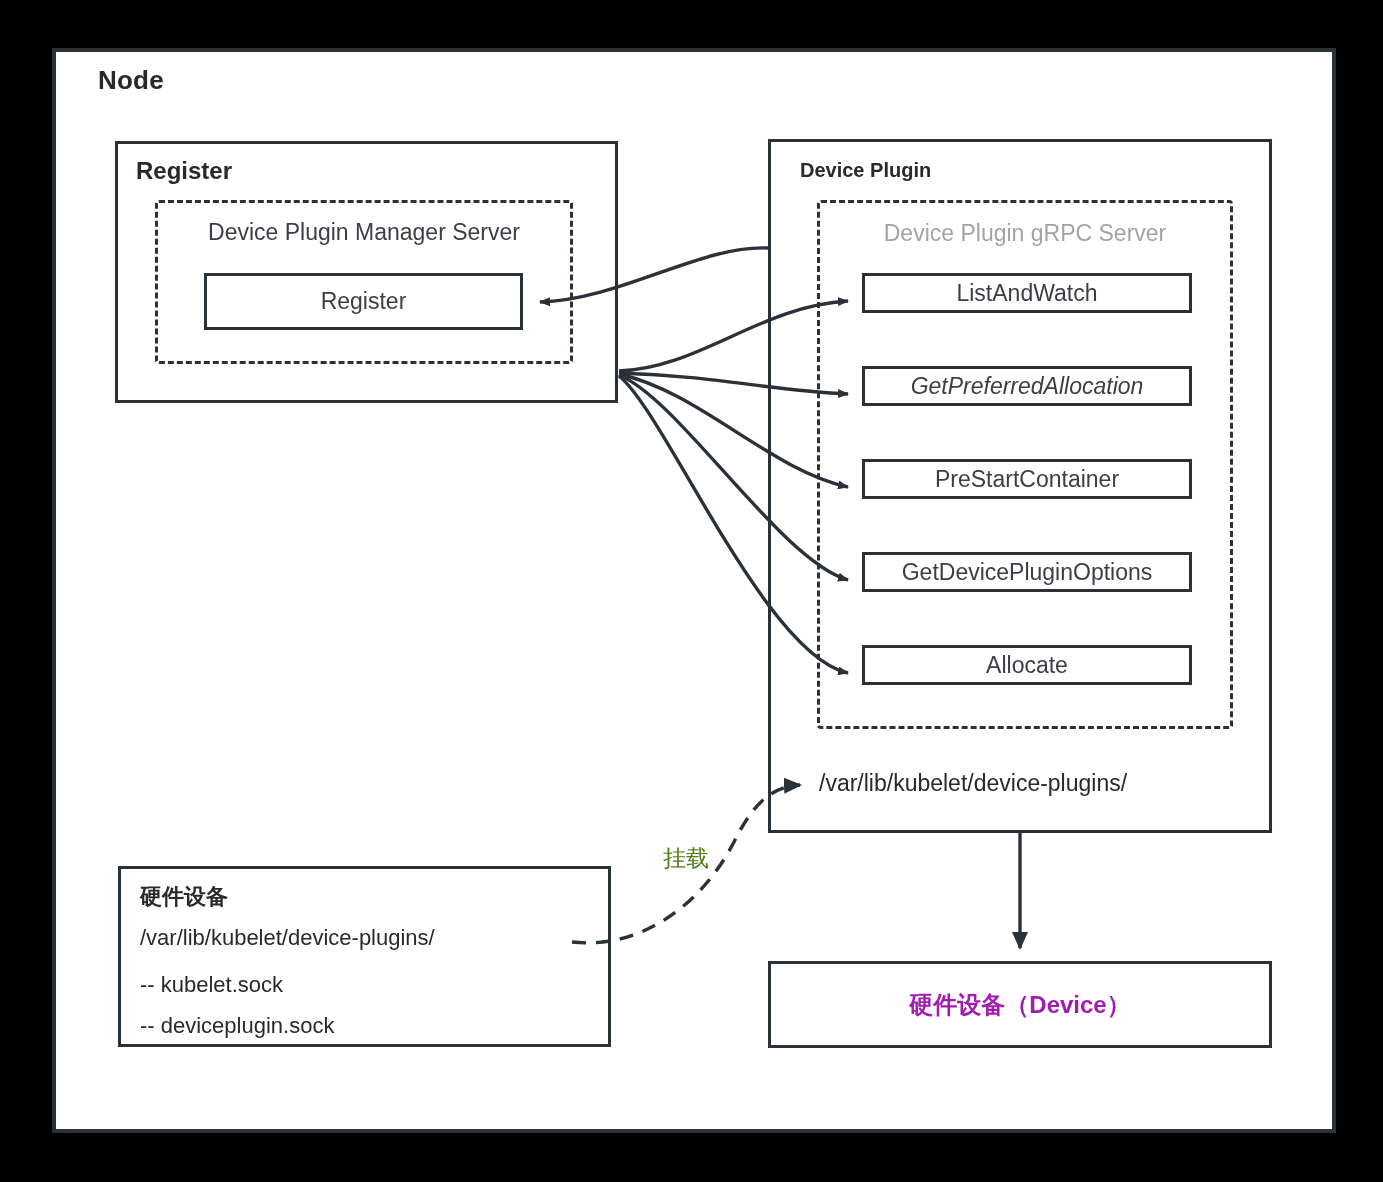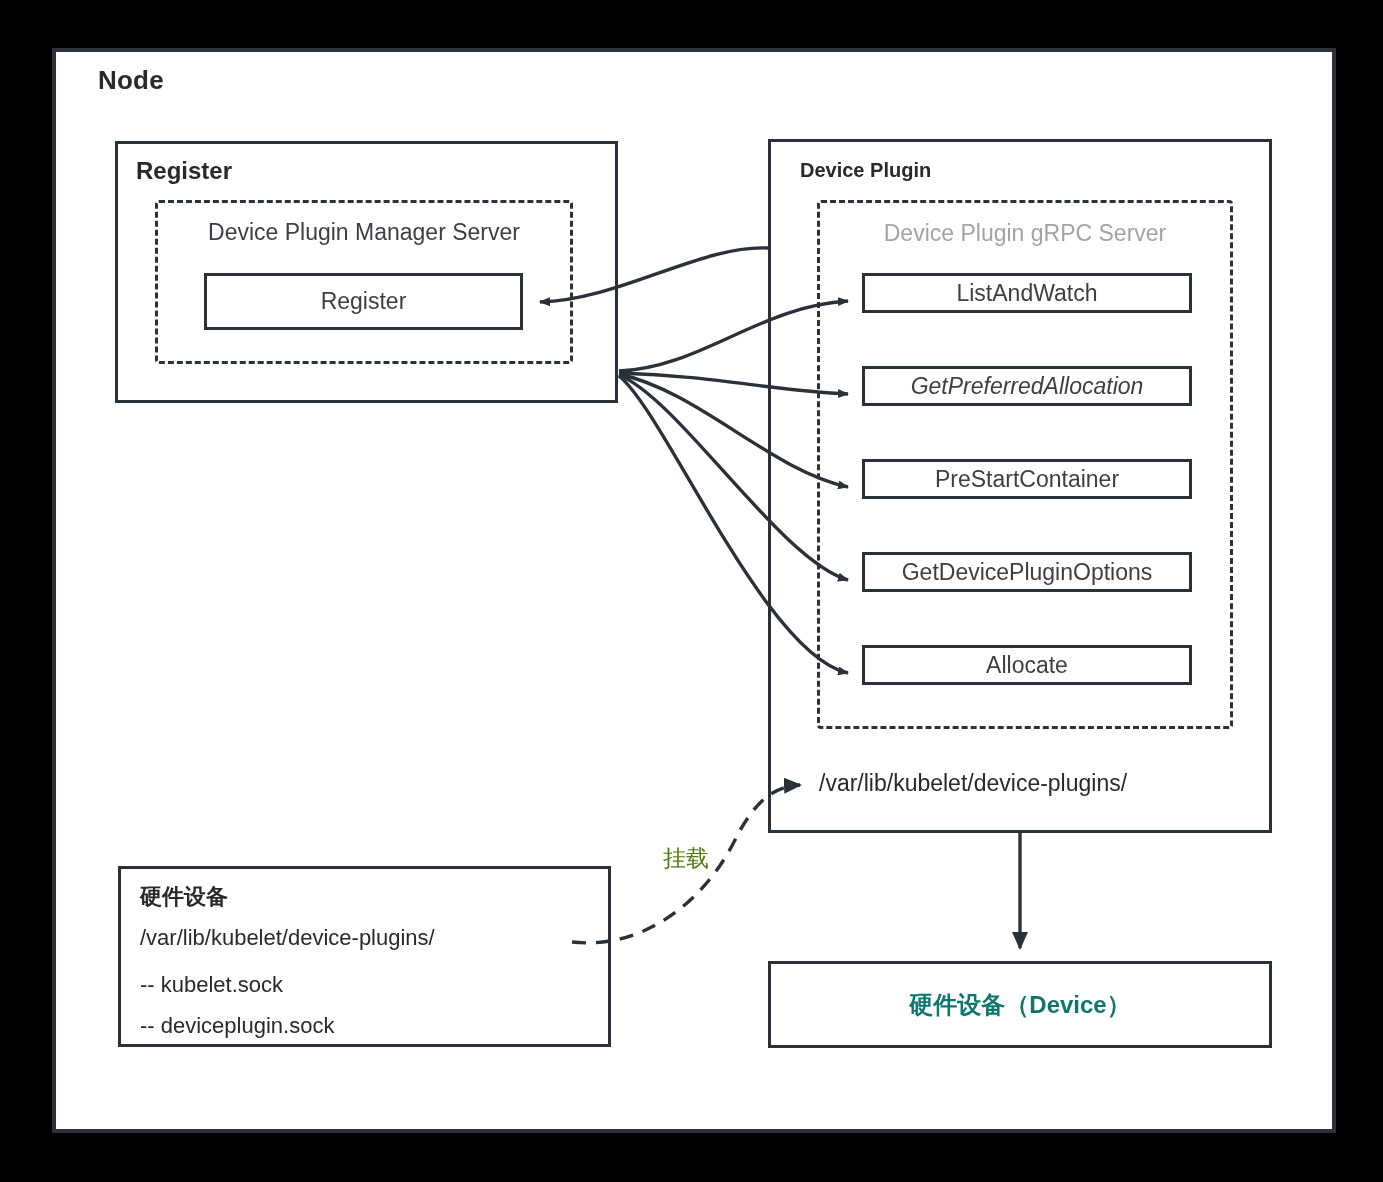--- a/index.html
+++ b/index.html
@@ -167,21 +167,21 @@
   .device-box {
     left: 768px;
     top: 961px;
     width: 504px;
     height: 87px;
     display: flex;
     align-items: center;
     justify-content: center;
     font-size: 24px;
     font-weight: bold;
-    color: #0f766e;
+    color: #a21caf;
   }
   .mount-label {
     position: absolute;
     left: 663px;
     top: 843px;
     font-size: 23px;
     color: #4d7c0f;
   }
   svg.overlay {
     position: absolute;

